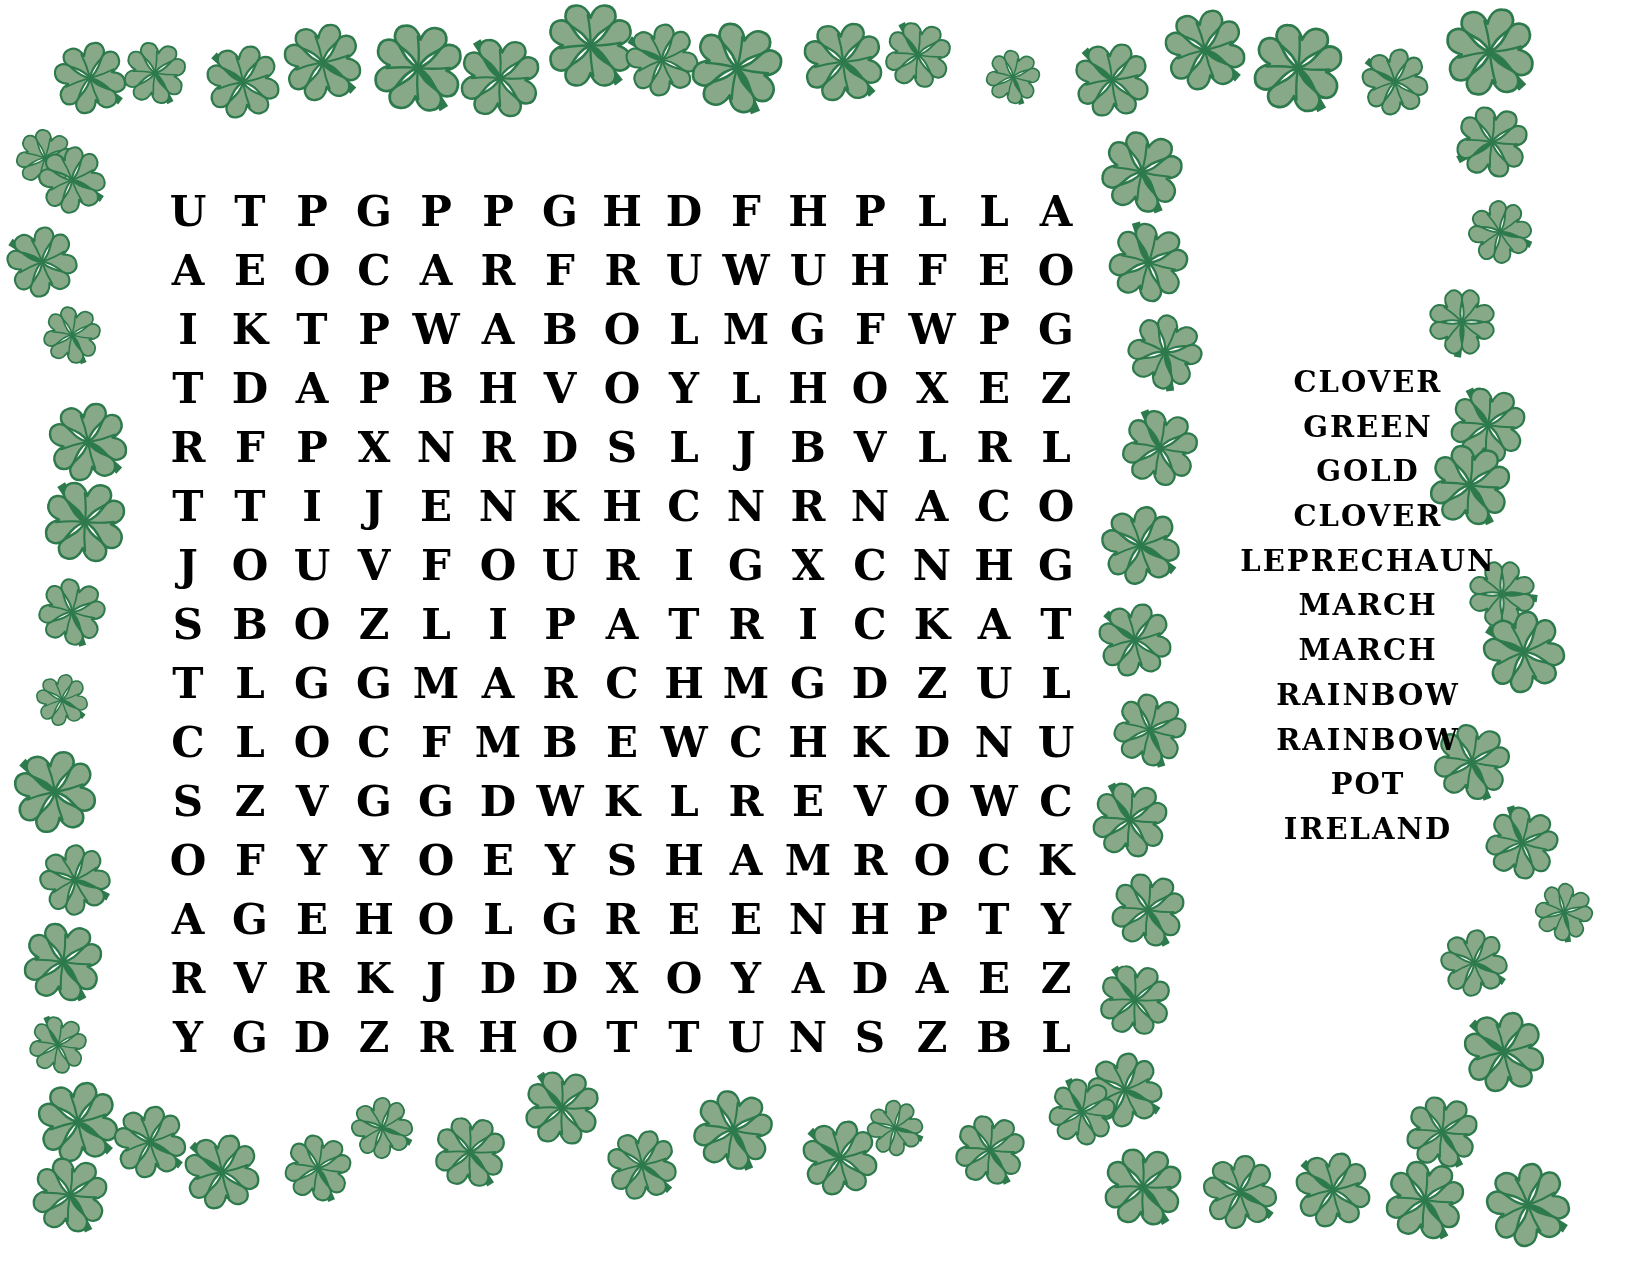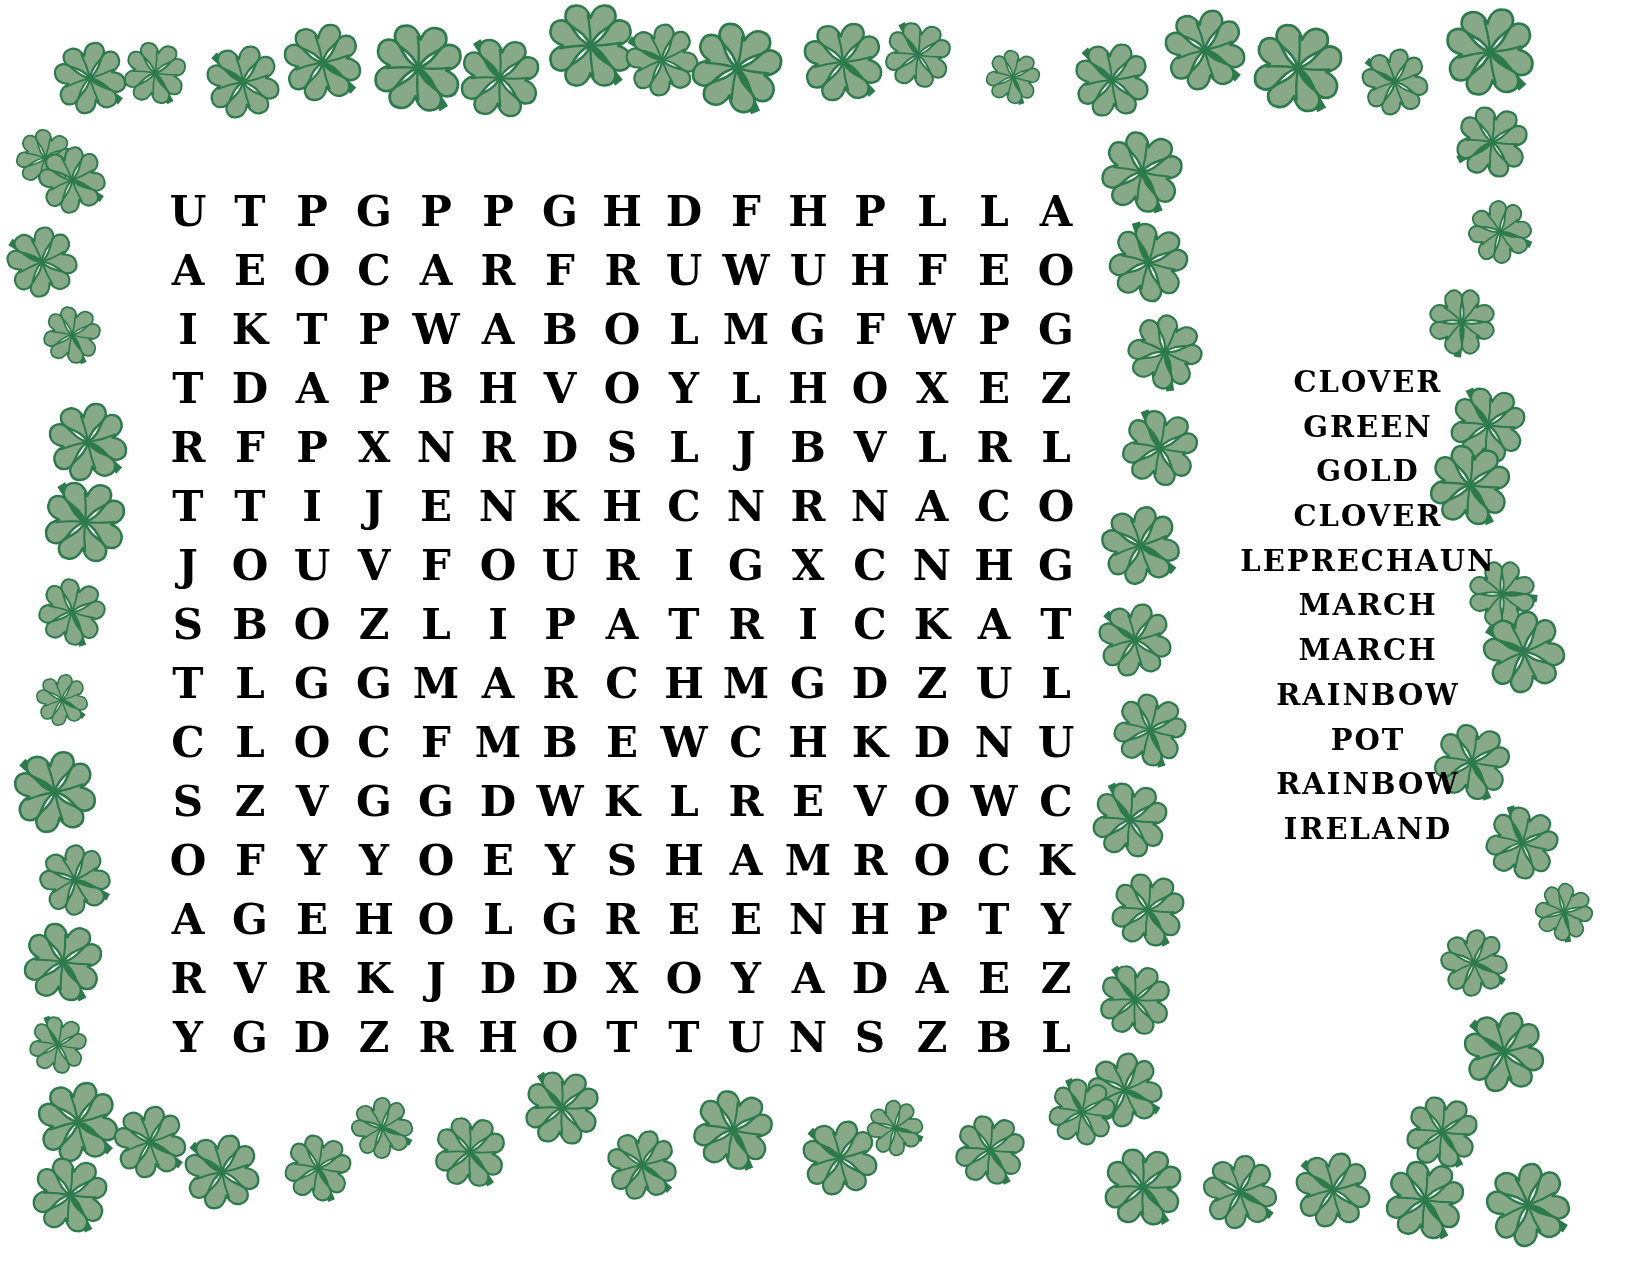--- a/index.html
+++ b/index.html
@@ -525,19 +525,19 @@
 
   <div class="wordlist" id="word-list">
       <div class="word" style="color: rgb(0, 0, 0);">CLOVER</div>
       <div class="word" style="color: rgb(0, 0, 0);">GREEN</div>
       <div class="word" style="color: rgb(0, 0, 0);">GOLD</div>
       <div class="word" style="color: rgb(0, 0, 0);">CLOVER</div>
       <div class="word" style="color: #000000;">LEPRECHAUN</div>
       <div class="word" style="color: rgb(0, 0, 0);">MARCH</div>
       <div class="word" style="color: rgb(0, 0, 0);">MARCH</div>
       <div class="word" style="color: rgb(0, 0, 0);">RAINBOW</div>
+      <div class="word" style="color: rgb(0, 0, 0);">RAINBOW</div>
       <div class="word" style="color: rgb(0, 0, 0);">POT</div>
-      <div class="word" style="color: rgb(0, 0, 0);">RAINBOW</div>
       <div class="word" style="color: rgb(0, 0, 0);">IRELAND</div>
     </div>
 
 
 </div>
 
 </body></html>

